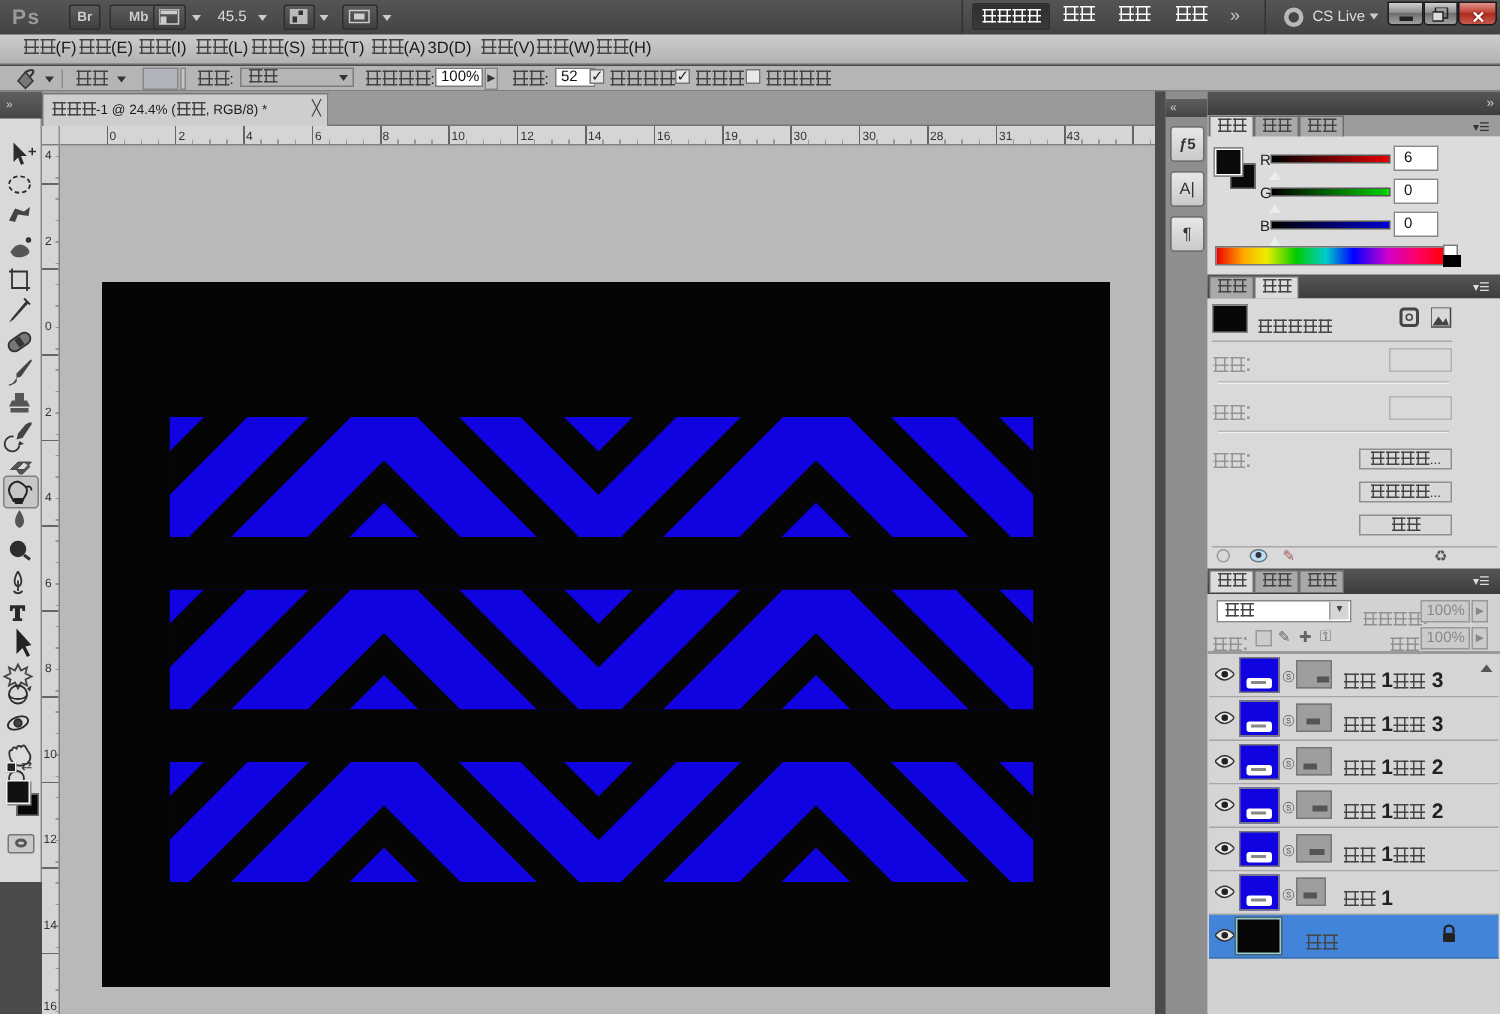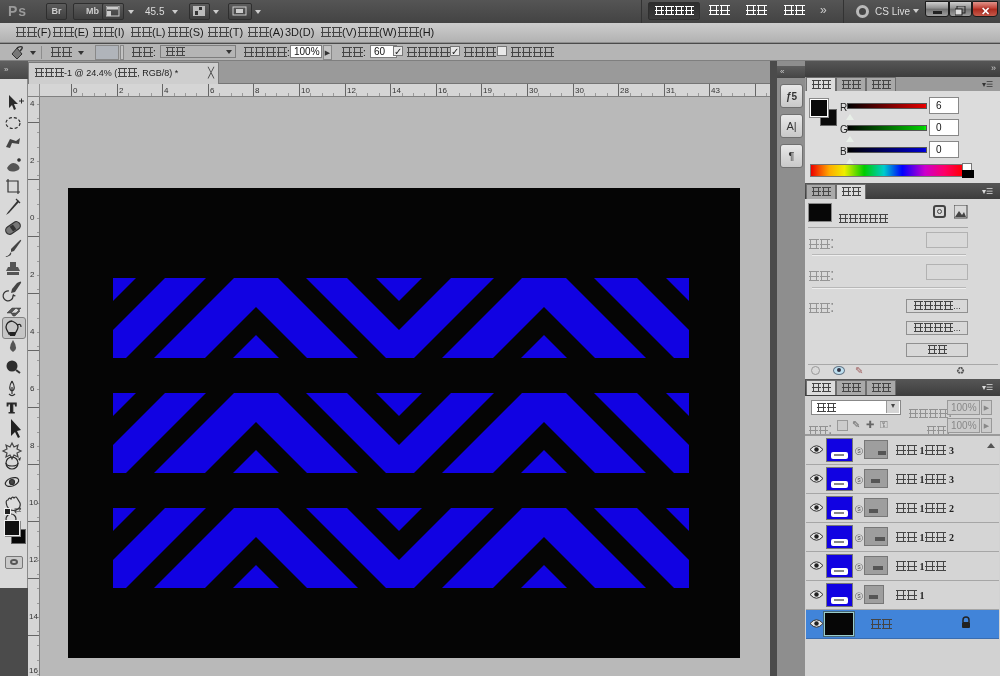--- a/index.html
+++ b/index.html
@@ -64,21 +64,21 @@
 .knob{position:absolute;width:0;height:0;border:4px solid transparent;border-bottom:6px solid #e8efe8;}
 .dis{color:#8f8f8f;}
 .mbtn{position:absolute;left:906px;width:62px;height:14px;background:#d8d8d8;border:1px solid #909090;font-size:9px;color:#333;text-align:center;line-height:13px;}
 
 .lrow{position:absolute;left:806px;width:193px;height:29px;background:#d5d5d5;border-bottom:1px solid #a6a6a6;}
 .leye{position:absolute;left:4px;top:9px;width:13px;height:9px;}
 .lthumb{position:absolute;left:20px;top:2px;width:27px;height:24px;background:#1102e2;border:1px solid #777;}
 .lpill{position:absolute;left:4px;bottom:2px;width:17px;height:7px;background:#fff;border-radius:2px;}
 .lpin{position:absolute;left:3px;top:2px;width:10px;height:2px;background:#888;}
 .lmask{position:absolute;left:58px;top:4px;width:24px;height:19px;background:#9e9e9e;border:1px solid #777;}
-.lname{position:absolute;left:89px;top:9px;font-size:10px;font-weight:bold;color:#222;font-family:Liberation Serif, serif;}
+.lname{position:absolute;left:89px;top:9px;font-size:14px;font-weight:bold;color:#222;}
 .l8{position:absolute;left:49px;top:10px;font-size:8px;color:#555;}
 </style></head>
 <body>
 <div id="appbar" class="abs">
  <div id="pslogo" class="abs">Ps</div>
  <div class="tbtn" style="left:46px;width:21px;">Br</div>
  <div class="tbtn" style="left:73px;width:39px;">Mb</div>
  <div class="tbtn" style="left:102px;width:22px;"><svg width="14" height="11" style="margin-top:2px">
         <rect x="0" y="0" width="13" height="10" fill="none" stroke="#ccc"></rect>
         <rect x="1" y="1" width="11" height="2.5" fill="#ccc"></rect>
@@ -145,21 +145,21 @@
  <div class="caret" style="left:78px;top:7px;border-top-color:#333;"></div>
  <div class="abs" style="left:95px;top:1px;width:24px;height:15px;border:1px solid #888;background:#b0b4ba;"></div>
  <div class="abs" style="left:120px;top:1px;width:4px;height:15px;border:1px solid #888;background:#c3c3c3;"></div>
  <div class="abs" style="left:131px;top:3px;"><span class="c"></span><span class="c"></span>:</div>
  <div class="ocombo" style="left:160px;top:1px;width:76px;background:#b5b5b5;"><span style="margin-left:4px;font-size:10px;"><span class="c s9"></span><span class="c s9"></span></span></div>
  <div class="caret" style="left:226px;top:6px;border-top-color:#333;"></div>
  <div class="abs" style="left:243px;top:3px;"><span class="c"></span><span class="c"></span><span class="c"></span><span class="c"></span>:</div>
  <div class="obox" style="left:290px;top:1px;width:32px;">100%</div>
  <div class="abs" style="left:323px;top:1px;width:9px;height:15px;border:1px solid #888;background:#c3c3c3;font-size:7px;color:#333;text-align:center;line-height:13px;">▶</div>
  <div class="abs" style="left:341px;top:3px;"><span class="c"></span><span class="c"></span>:</div>
- <div class="obox" style="left:370px;top:1px;width:27px;">60</div>
+ <div class="obox" style="left:370px;top:1px;width:27px;">52</div>
  <div class="chk" style="left:393px;top:2px;">✓</div>
  <div class="abs" style="left:406px;top:3px;"><span class="c"></span><span class="c"></span><span class="c"></span><span class="c"></span></div>
  <div class="chk" style="left:450px;top:2px;">✓</div>
  <div class="abs" style="left:463px;top:3px;"><span class="c"></span><span class="c"></span><span class="c"></span></div>
  <div class="chk" style="left:497px;top:2px;"></div>
  <div class="abs" style="left:510px;top:3px;"><span class="c"></span><span class="c"></span><span class="c"></span><span class="c"></span></div>
 </div>
 <div id="toolbar" class="abs"></div>
 <div id="tbhead" class="abs">»</div>
 <div class="abs" style="left:2px;top:317px;width:24px;height:22px;border:1px solid #808080;border-radius:3px;background:#c6c6c6;"></div>

